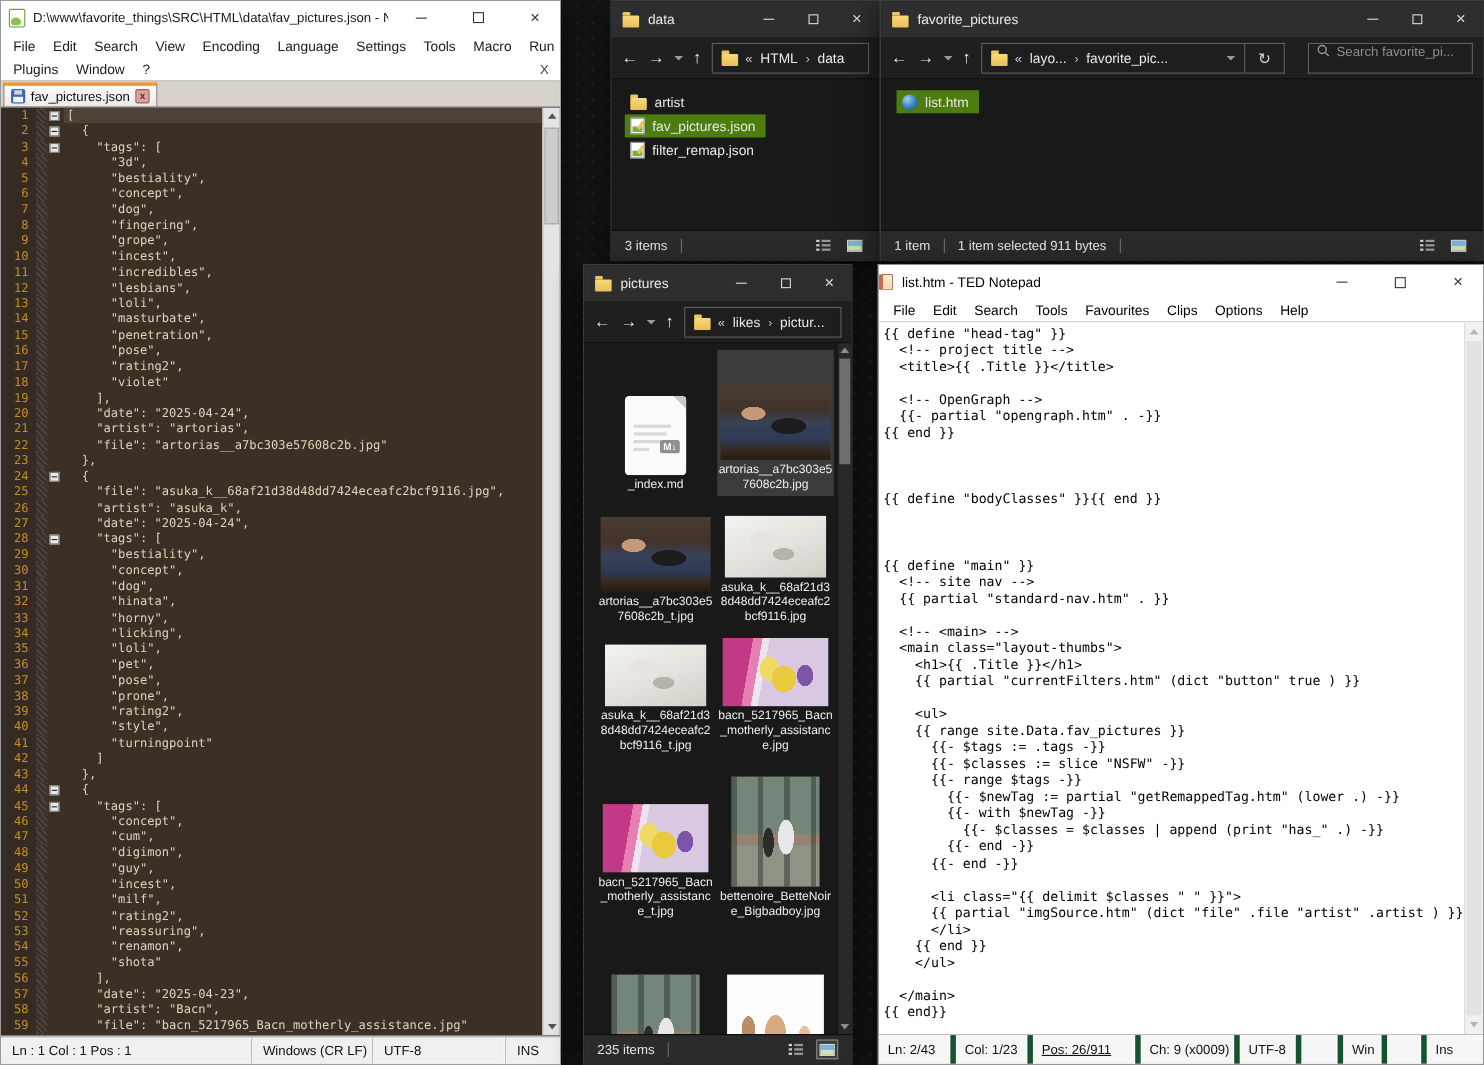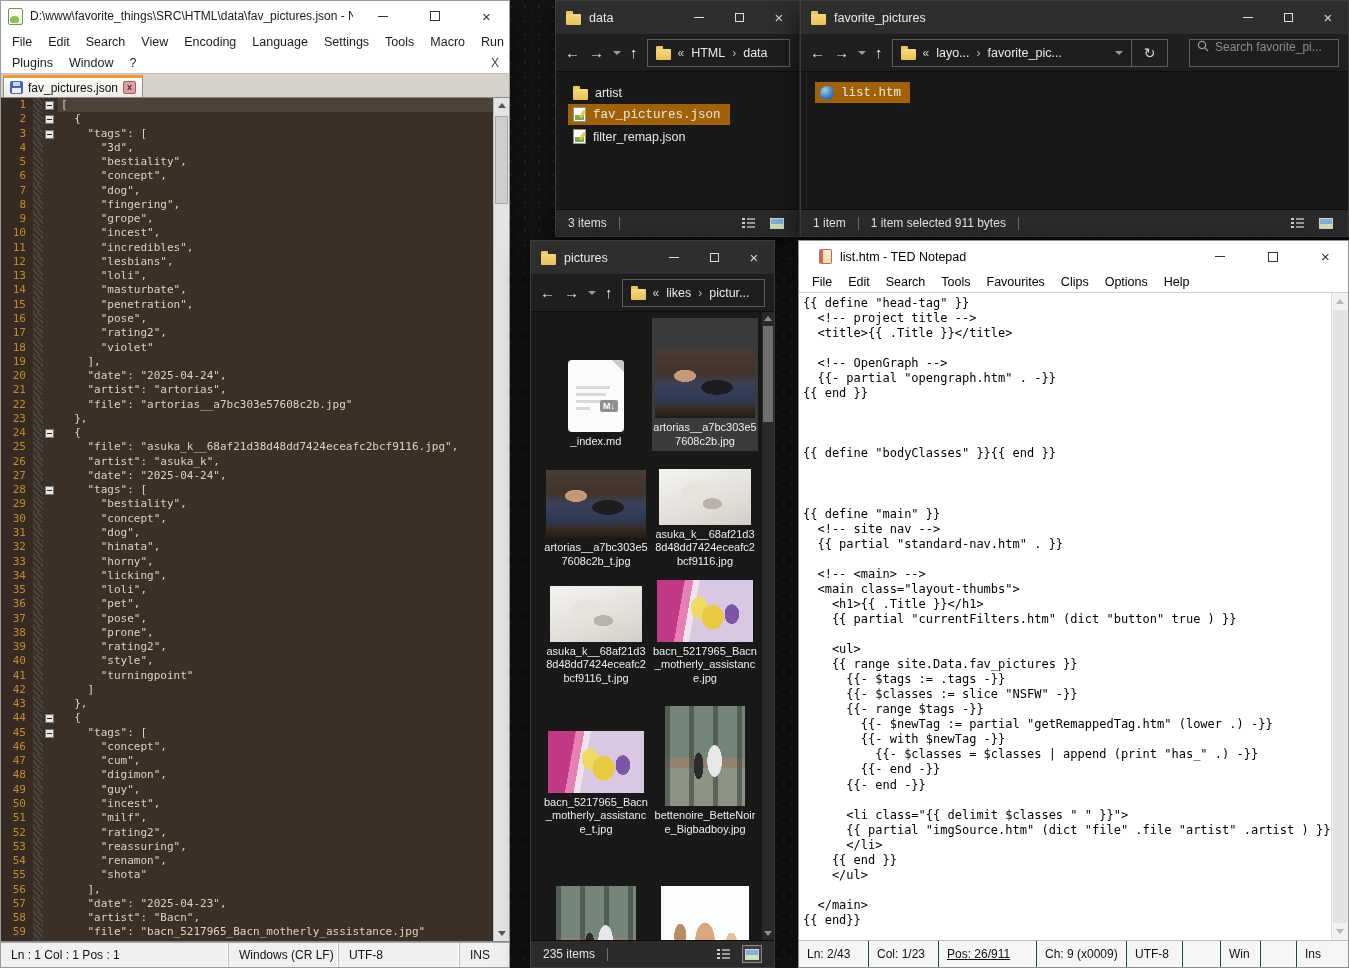--- a/index.html
+++ b/index.html
@@ -90,21 +90,21 @@
   .vi-details{ width:13px; height:12px; background:
     linear-gradient(#cfcfcf,#cfcfcf) 0 1px/3px 2px no-repeat,
     linear-gradient(#9a9a9a,#9a9a9a) 5px 1px/8px 2px no-repeat,
     linear-gradient(#cfcfcf,#cfcfcf) 0 5px/3px 2px no-repeat,
     linear-gradient(#9a9a9a,#9a9a9a) 5px 5px/8px 2px no-repeat,
     linear-gradient(#cfcfcf,#cfcfcf) 0 9px/3px 2px no-repeat,
     linear-gradient(#9a9a9a,#9a9a9a) 5px 9px/8px 2px no-repeat; }
   .vi-thumb{ width:14px; height:11px; border:1px solid #cfd4da; background:linear-gradient(180deg,#7fb2d9 55%,#cfe3b5 55%); }
 
   .fl-item{ display:flex; align-items:center; gap:7px; height:21px; padding:0 9px 0 5px; width:max-content; font-size:12.5px; }
-  .fl-item.selected{ background:#a16207;font-family:Liberation Mono, monospace; }
+  .fl-item.selected{ background:#4d7c0f; }
   #data-items{ padding:10px 0 0 12px; display:flex; flex-direction:column; gap:1px; }
   #fav-items{ padding:10px 0 0 14px; display:flex; flex-direction:column; }
   .ico-json{ width:13px; height:15px; background:#fdfdfd; border:1px solid #8f8f8f; position:relative; flex:none; }
   .ico-json::before{ content:""; position:absolute; left:1px; bottom:1px; width:9px; height:5px; background:#79ad45; }
   .ico-json::after{ content:""; position:absolute; right:1px; top:2px; width:3px; height:8px; background:#e8c84a; transform:rotate(35deg); }
   .ico-html{ width:14px; height:14px; border-radius:50%; background:radial-gradient(circle at 35% 30%,#9fd0f0,#3a7ec2 55%,#174e8c); flex:none; }
 
   
   #pics-grid{ position:absolute; left:12px; right:16px; top:6px; display:grid; grid-template-columns:106px 106px; grid-template-rows:133px 120px 117px 151px 150px; column-gap:3px; }
   .cell{ display:flex; flex-direction:column; align-items:center; padding:3px 1px; overflow:hidden; }
@@ -143,32 +143,32 @@
      radial-gradient(ellipse 10px 20px at 22% 50%,#b98e66 0 60%,transparent 62%),
      radial-gradient(ellipse 10px 22px at 80% 60%,#e5c09a 0 60%,transparent 62%),
      #fdfdfd; }
   .pics-scroll{ position:absolute; right:0; top:0; bottom:0; width:12px; background:#2a2a2a; }
   .ps-tri-up{ position:absolute; top:4px; left:2px; width:0; height:0; border-left:4px solid transparent; border-right:4px solid transparent; border-bottom:5px solid #8f8f8f; }
   .ps-tri-down{ position:absolute; bottom:4px; left:2px; width:0; height:0; border-left:4px solid transparent; border-right:4px solid transparent; border-top:5px solid #8f8f8f; }
   .ps-thumb{ position:absolute; left:1px; right:1px; top:14px; height:96px; background:#6f6f6f; }
 
   
   #ted{ left:798px; top:240px; width:551px; height:728px; background:#fff; border:1px solid #8f8f8f; color:#000; }
-  .ted-title{ height:31px; flex:none; display:flex; align-items:center; gap:8px; padding-left:20px; font-size:12.5px; background:#fff; }
+  .ted-title{ height:31px; flex:none; display:flex; align-items:center; gap:8px; padding-left:0; font-size:12.5px; background:#fff; }
   .ted-ico{ width:13px; height:15px; background:linear-gradient(#f7ecd2,#efdbae); border:1px solid #b06a55; border-left:4px solid #c96a52; border-radius:2px; flex:none; }
   .ted-menu{ height:21px; flex:none; display:flex; align-items:center; padding-left:5px; font-size:12.5px; border-bottom:1px solid #cfcfcf; background:#fff; }
   .ted-menu .mi{ padding:2px 8px; }
   .ted-body{ flex:1; display:flex; overflow:hidden; border-bottom:1px solid #bdbdbd; }
   #ted-text{ flex:1; overflow:hidden; padding:3px 0 0 4px; font-family:"DejaVu Sans Mono",monospace; font-size:12px; line-height:15.05px; white-space:pre; color:#000; }
   .ted-scroll{ width:17px; flex:none; background:#f1f1f1; border-left:1px solid #dcdcdc; position:relative; }
   .ted-scroll .tri-up{ left:4px; top:6px; border-bottom-color:#b3b7bd; }
   .ted-scroll .tri-down{ left:4px; bottom:6px; border-top-color:#b3b7bd; }
   .ted-thumb{ position:absolute; left:1px; right:1px; top:17px; bottom:17px; background:#e2e2e2; }
   .ted-status{ height:26px; flex:none; background:#f5f5f5; display:flex; align-items:stretch; font-size:12px; color:#111; }
-  .tseg{ display:flex; align-items:center; padding-left:8px; border-right:1px solid #14532d; box-shadow:inset -1px 0 0 #fff; white-space:nowrap; overflow:hidden; flex:none; }
+  .tseg{ display:flex; align-items:center; padding-left:8px; border-right:5px solid #14532d; box-shadow:inset -1px 0 0 #fff; white-space:nowrap; overflow:hidden; flex:none; }
   .tseg:last-child{ flex:1; border-right:none; box-shadow:none; }
   .mag{ flex:none; }
 </style>
 </head>
 <body>
 
 <div class="win" id="npp">
   <div class="npp-title">
     <span class="npp-ico"></span>
     <span class="npp-title-text">D:\www\favorite_things\SRC\HTML\data\fav_pictures.json - N...</span>

